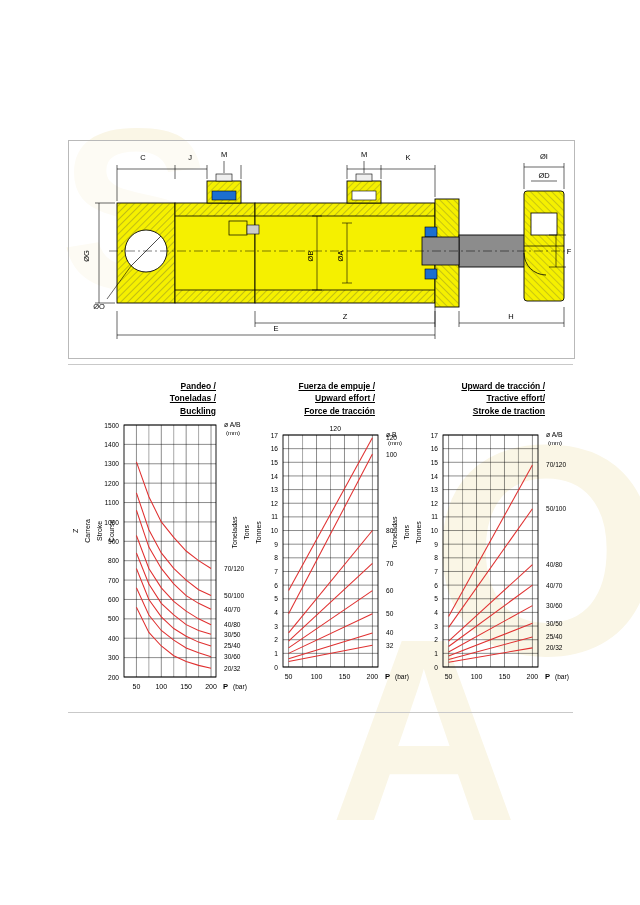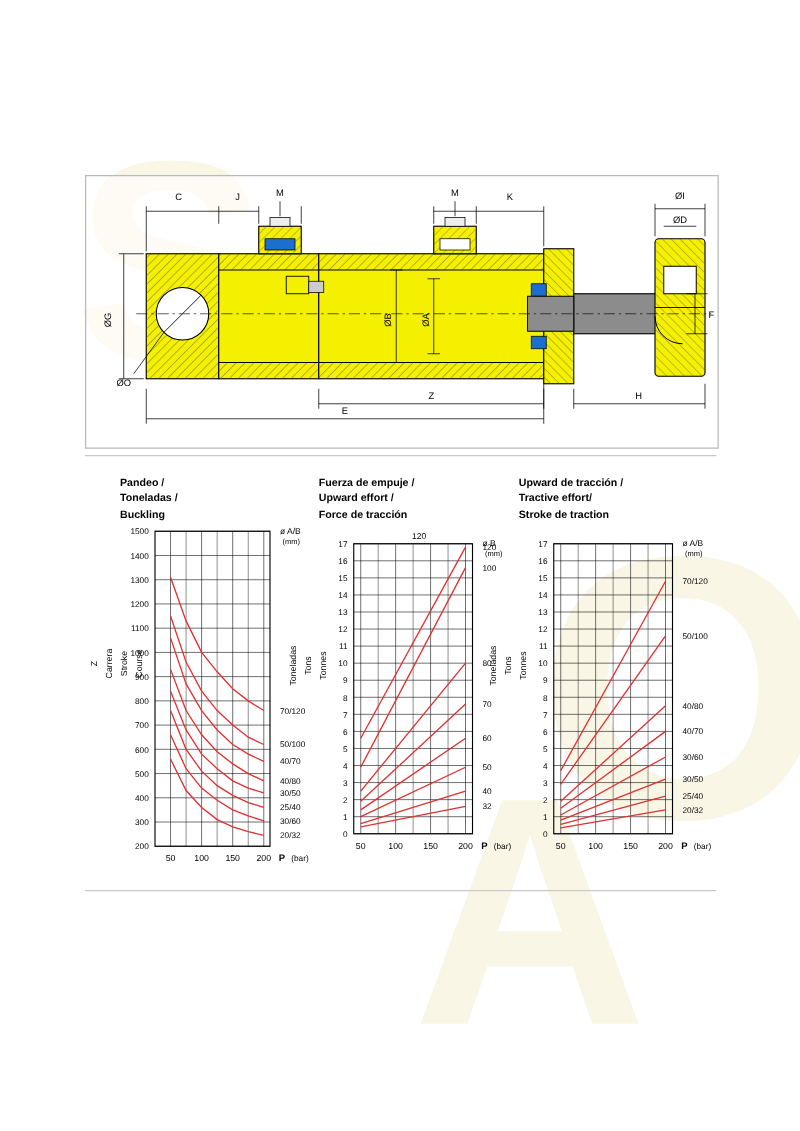--- a/index.html
+++ b/index.html
@@ -61,25 +61,26 @@
     height: 1px; background: #c9c9c9;
     z-index: 2;
   }
 
   svg { display: block; }
 
   text { font-family: "Liberation Sans", sans-serif; }
 
   .chart-title {
     position: absolute;
-    text-align: left;
+    text-align: right;
     font-size: 8.5px;
     font-weight: bold;
     line-height: 1.45;
     z-index: 3;
+    text-decoration: underline;
   }
   .t1 { left: 96px;  top: 380px; width: 120px; }
   .t2 { left: 255px; top: 380px; width: 120px; }
   .t3 { left: 415px; top: 380px; width: 130px; }
 </style>
 </head>
 <body>
 
 <div class="watermark wm1">S</div>
 <div class="watermark wm2">O</div>

